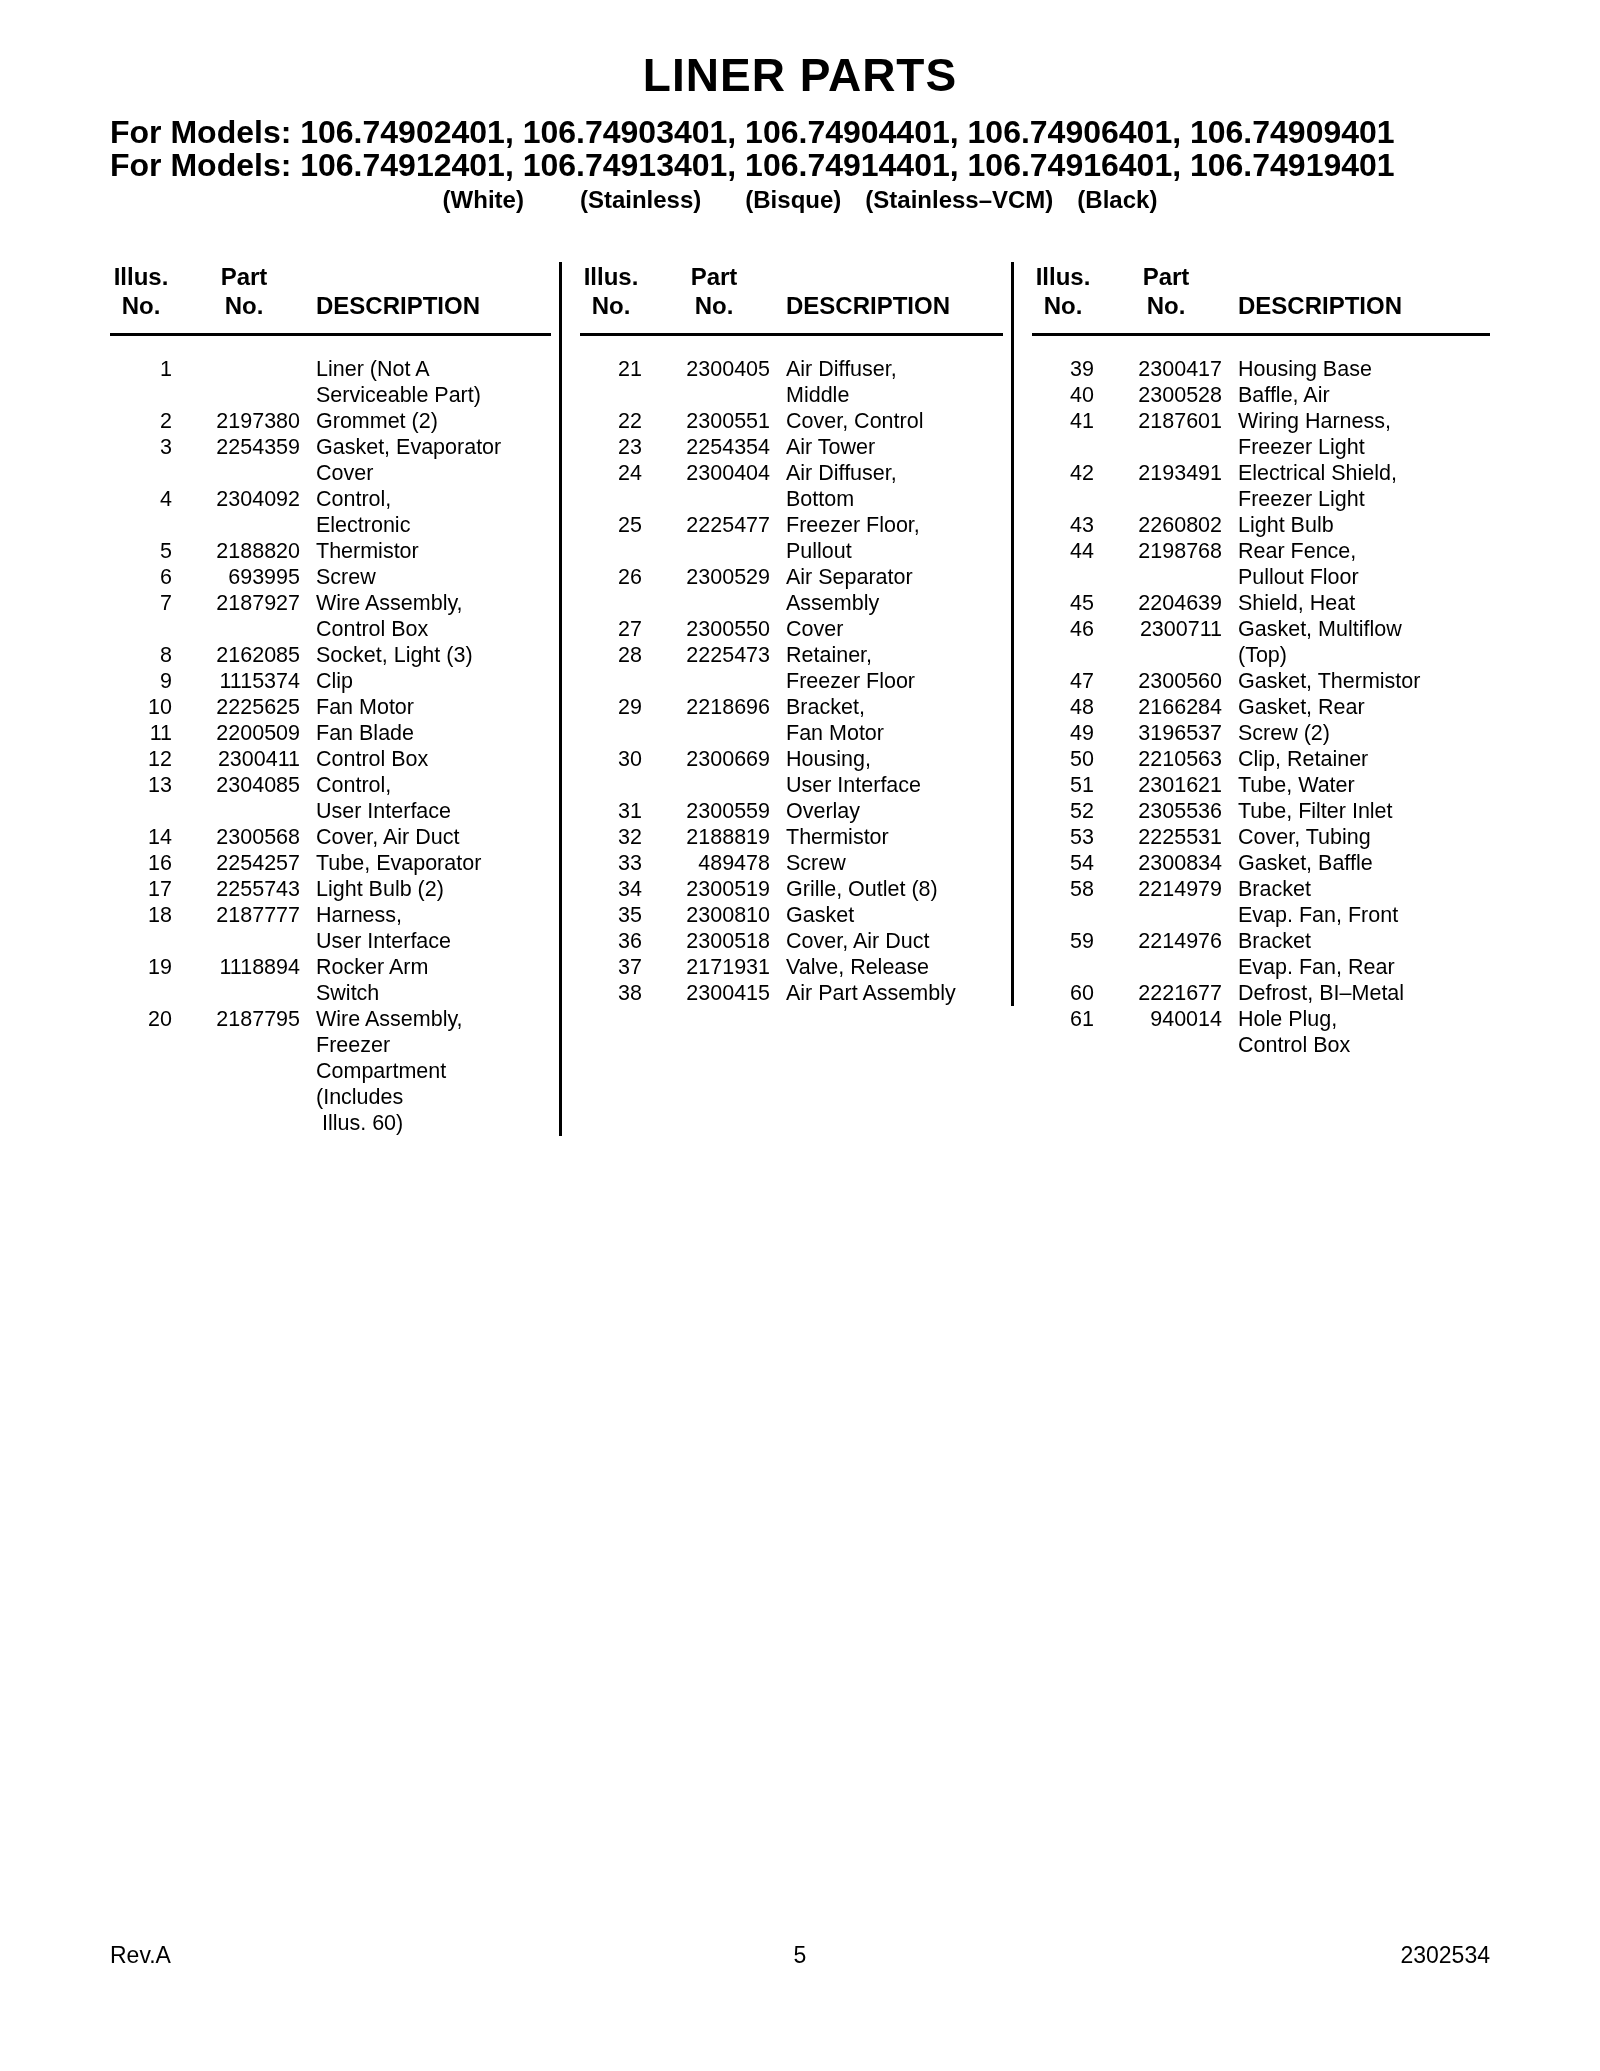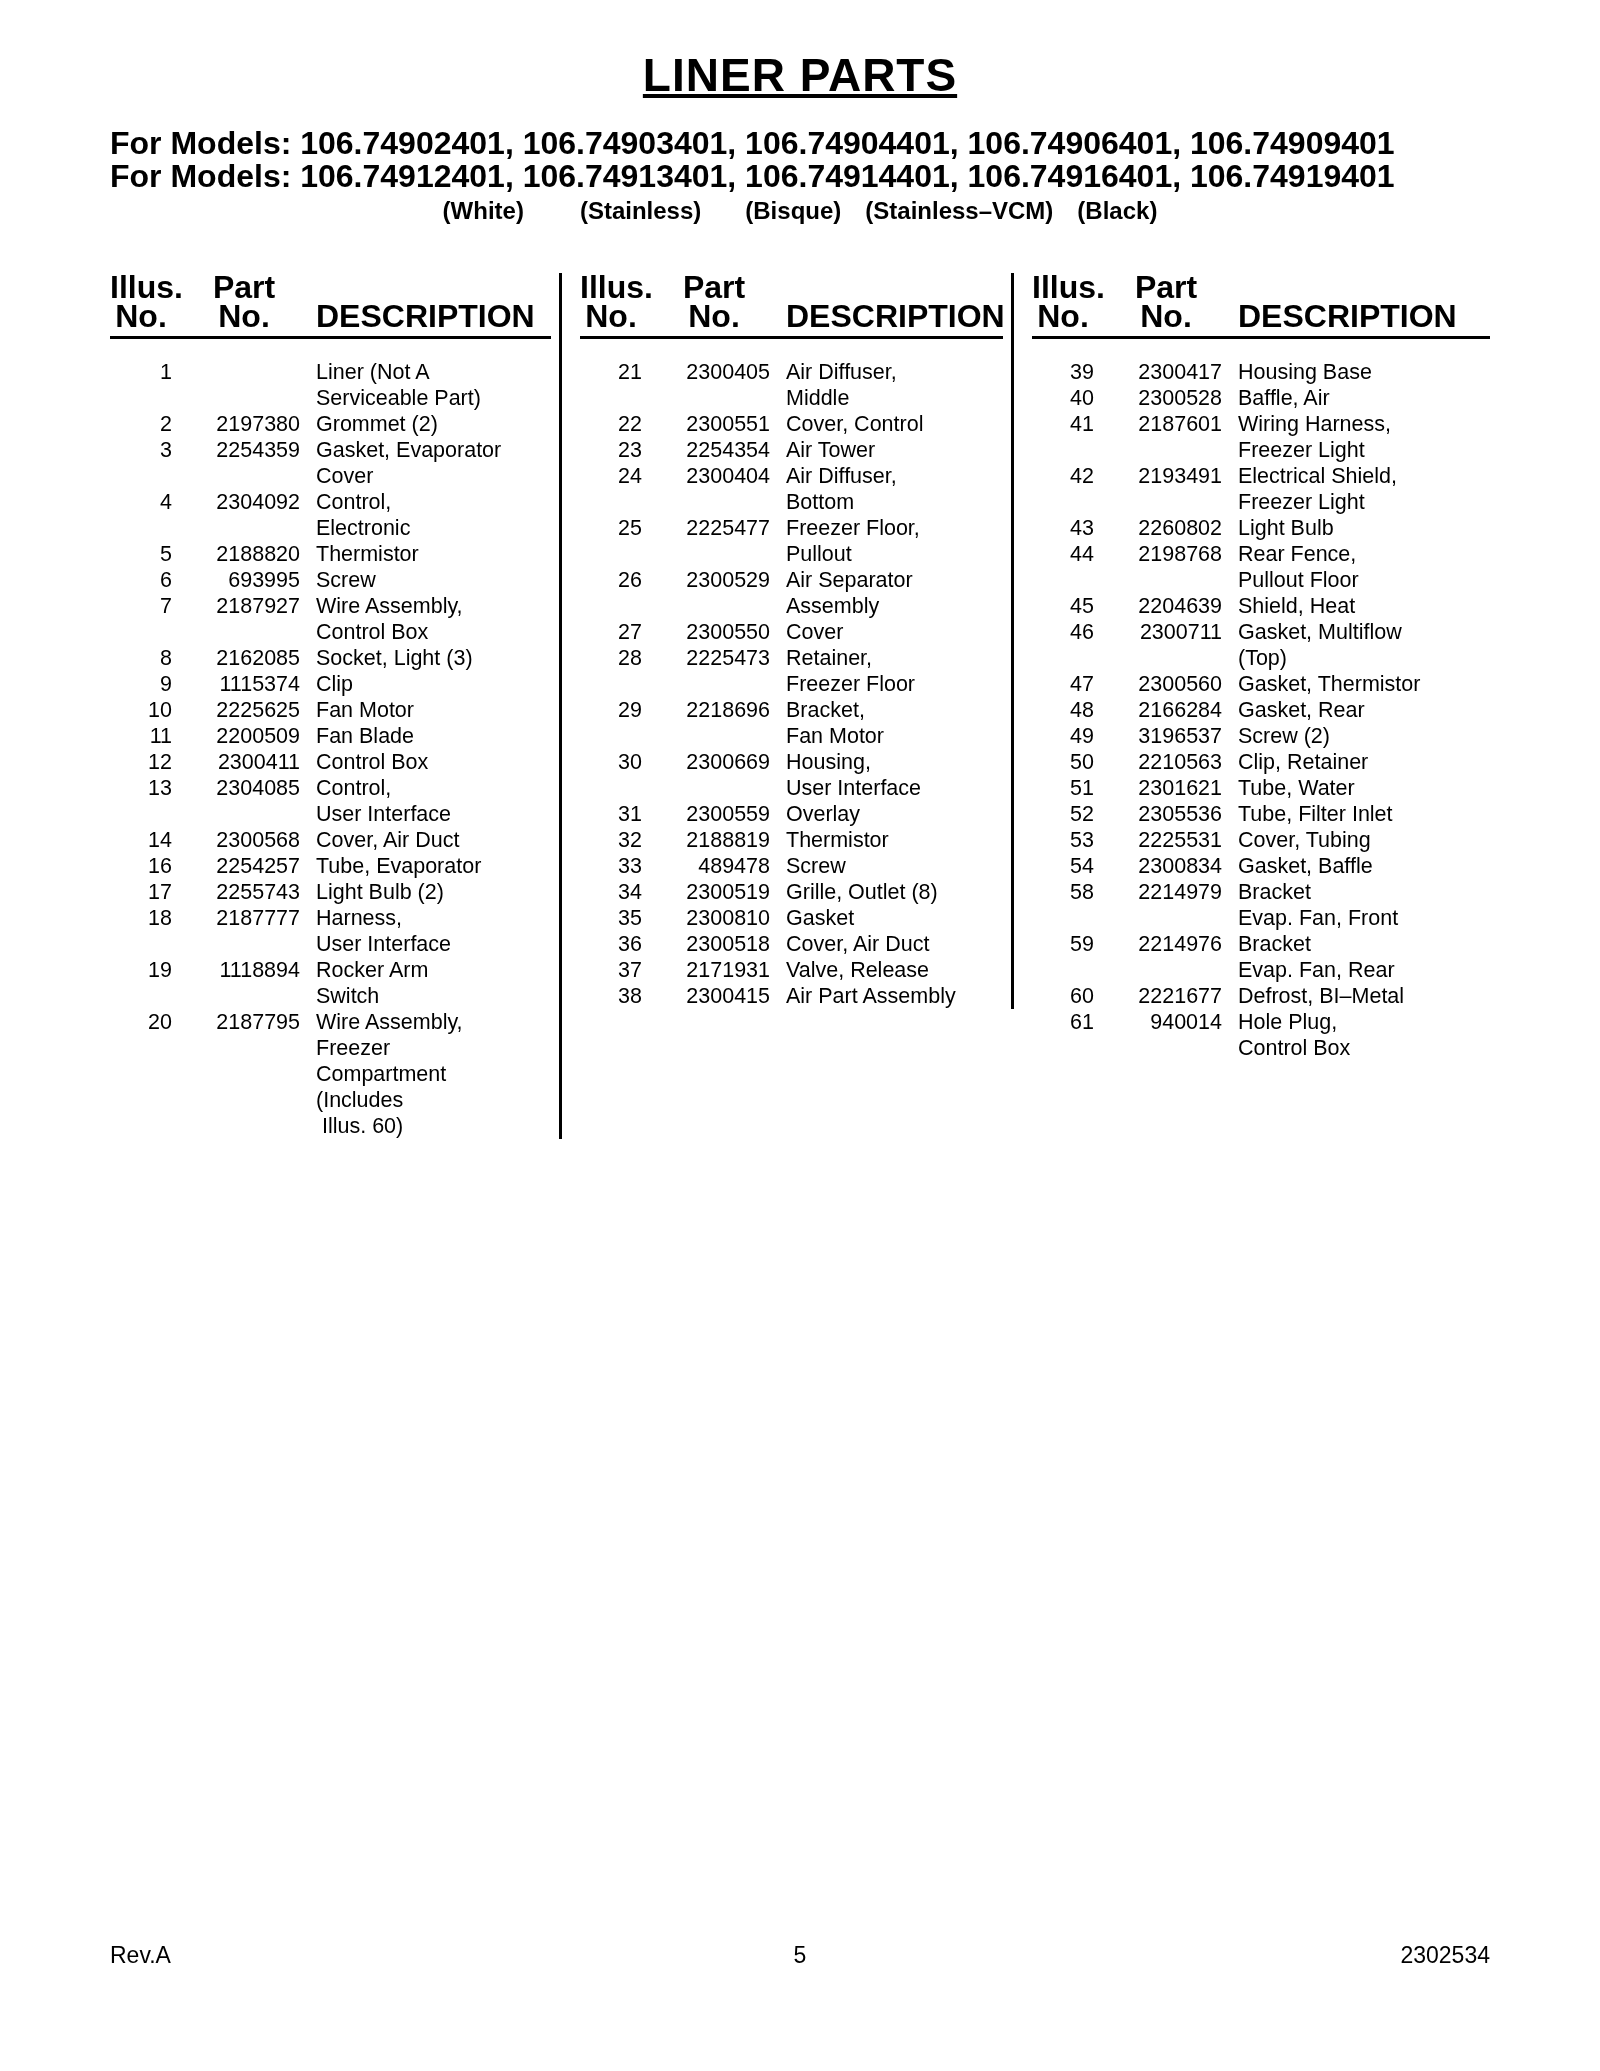--- a/index.html
+++ b/index.html
@@ -17,22 +17,21 @@
     font-family: "Liberation Sans", sans-serif;
     box-sizing: border-box;
     padding: 48px 110px 0 110px;
     overflow: hidden;
   }
   .doc-title {
     text-align: center;
     font-size: 46px;
     font-weight: bold;
     letter-spacing: 1px;
-    margin: 0 0 25px 0;
-    text-decoration: underline;
+    margin: 0 0 14px 0;
   }
   .models-line {
     text-align: left;
     font-size: 32px;
     font-weight: bold;
     line-height: 33px;
   }
   .colors-line {
     display: flex;
     justify-content: center;
@@ -56,24 +55,24 @@
   }
   .col-1 { width: 452px; border-right: 3px solid #000; padding-right: 8px; }
   .col-2 { width: 452px; border-right: 3px solid #000; padding-left: 18px; padding-right: 8px; }
   .col-3 { width: 476px; padding-left: 18px; }
 
   .thead {
     display: grid;
     grid-template-columns: 62px 112px 1fr;
     column-gap: 16px;
     font-weight: bold;
-    font-size: 32px;
+    font-size: 24px;
     line-height: 29px;
     border-bottom: 3px solid #000;
-    padding-bottom: 5px;
+    padding-bottom: 13px;
     margin-bottom: 20px;
   }
   .thead .h-illus { text-align: center; }
   .thead .h-part  { text-align: center; }
   .thead .h-desc  { align-self: end; }
 
   .entry {
     display: grid;
     grid-template-columns: 62px 112px 1fr;
     column-gap: 16px;

